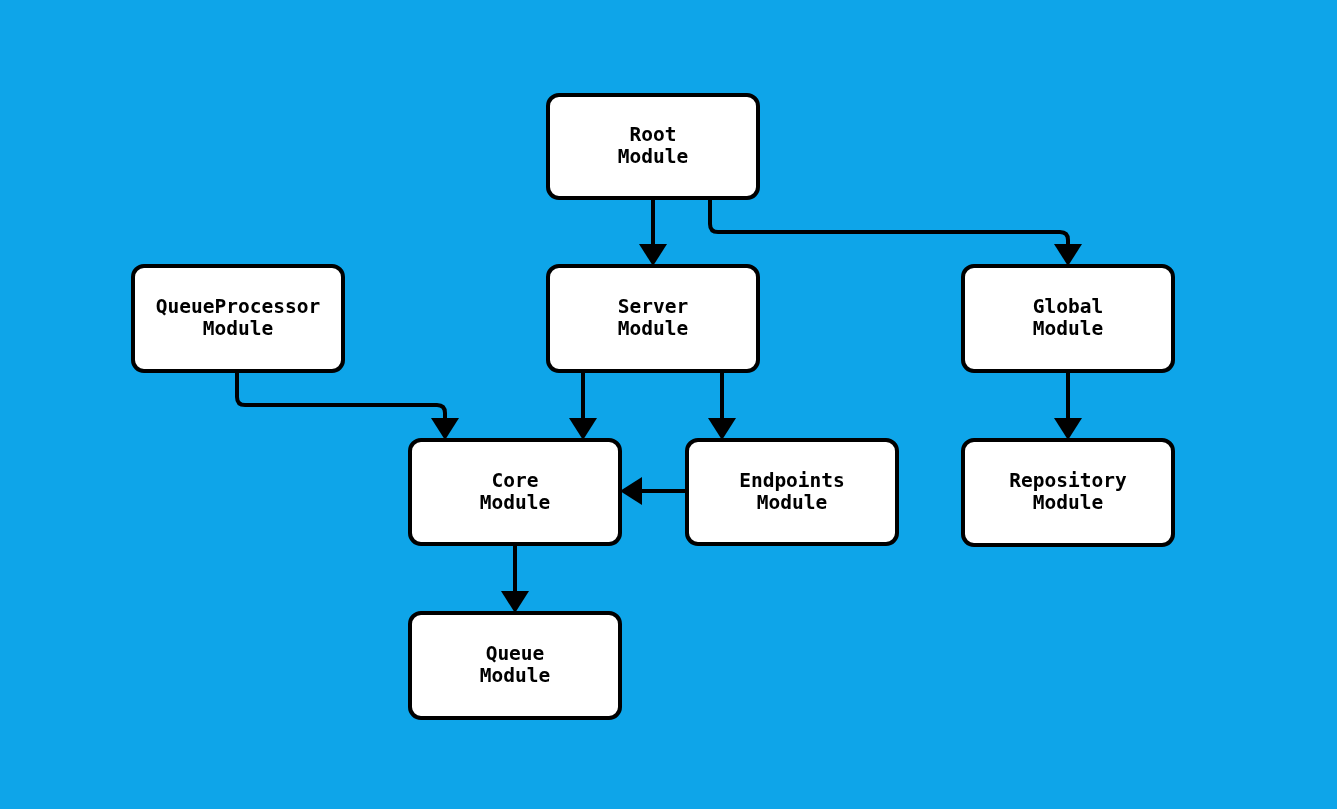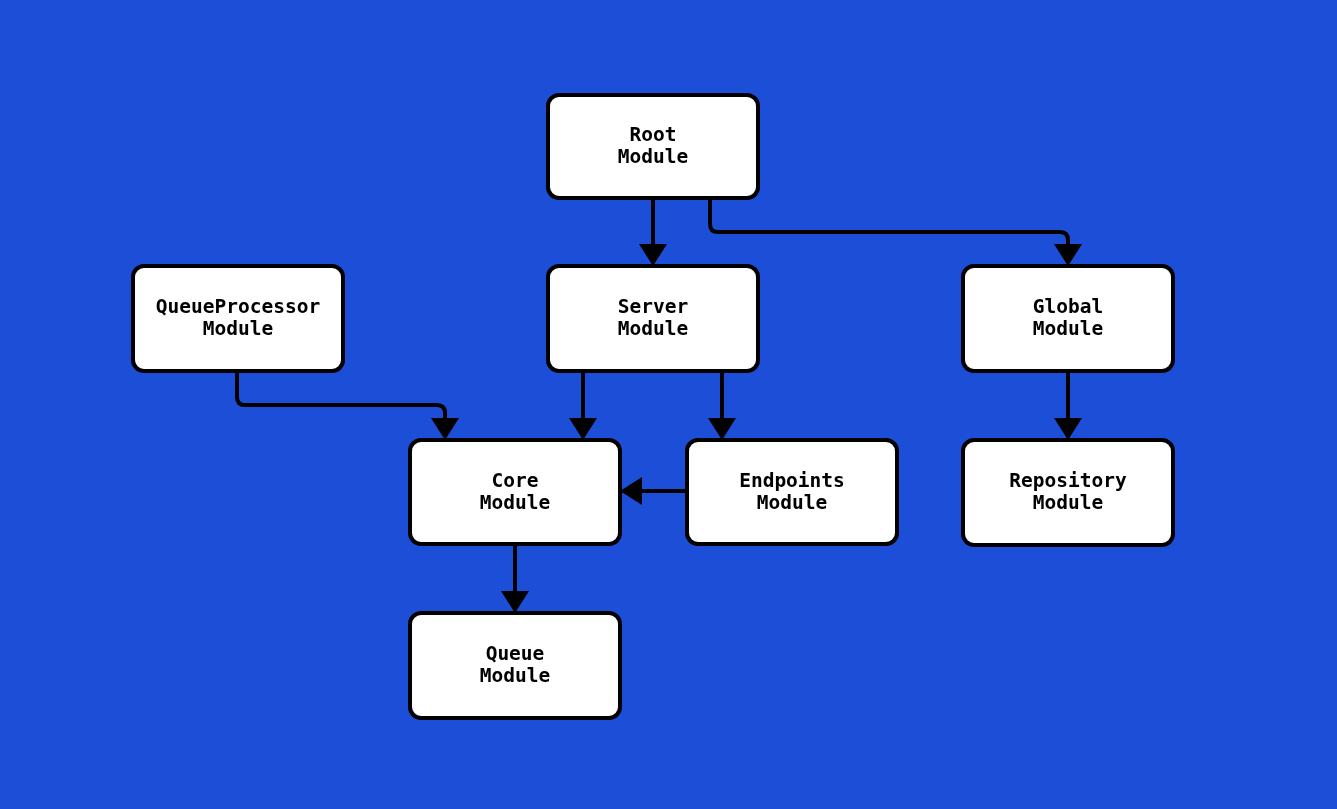--- a/index.html
+++ b/index.html
@@ -13,21 +13,21 @@
     font-family: "DejaVu Sans Mono", "Liberation Mono", monospace;
     overflow: hidden;
     position: relative;
   }
   #diagram-root {
     position: absolute;
     left: 0;
     top: 0;
     width: 1337px;
     height: 809px;
-    background: #1d4ed8;
+    background: #0ea5e9;
   }
   svg.diagram-canvas {
     position: absolute;
     left: 0;
     top: 0;
     width: 1337px;
     height: 809px;
     display: block;
   }
   .node-box {

